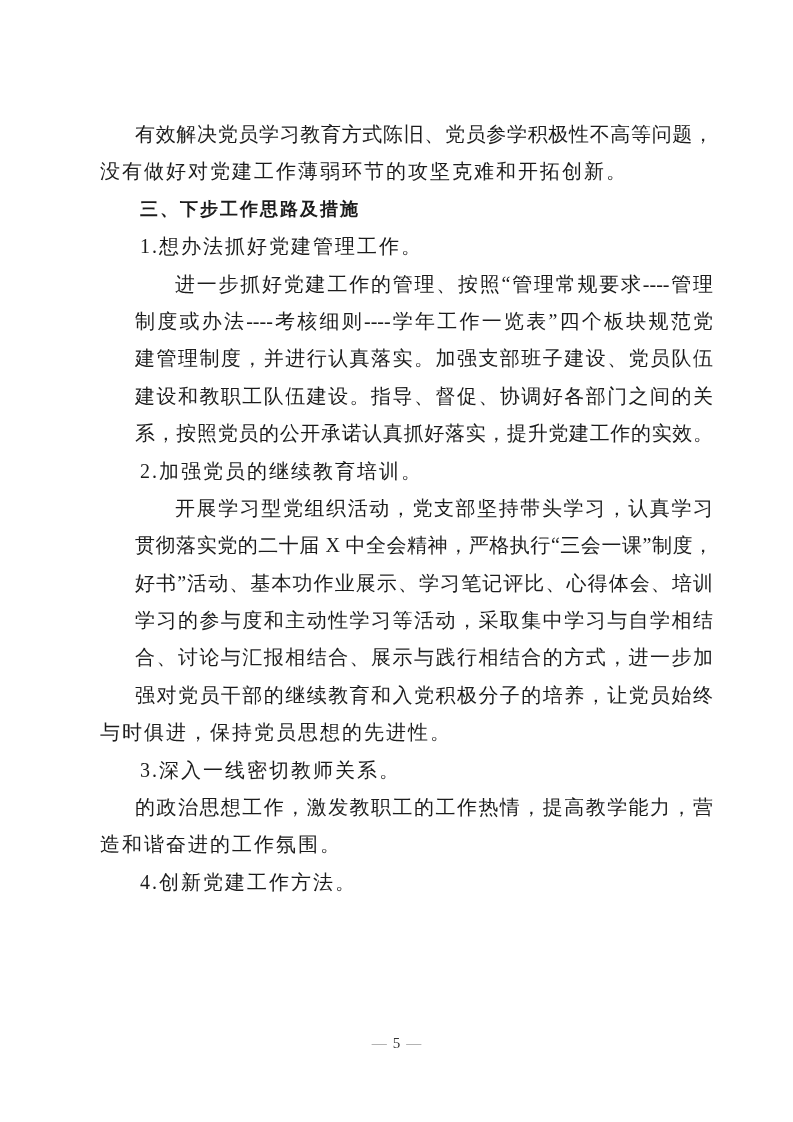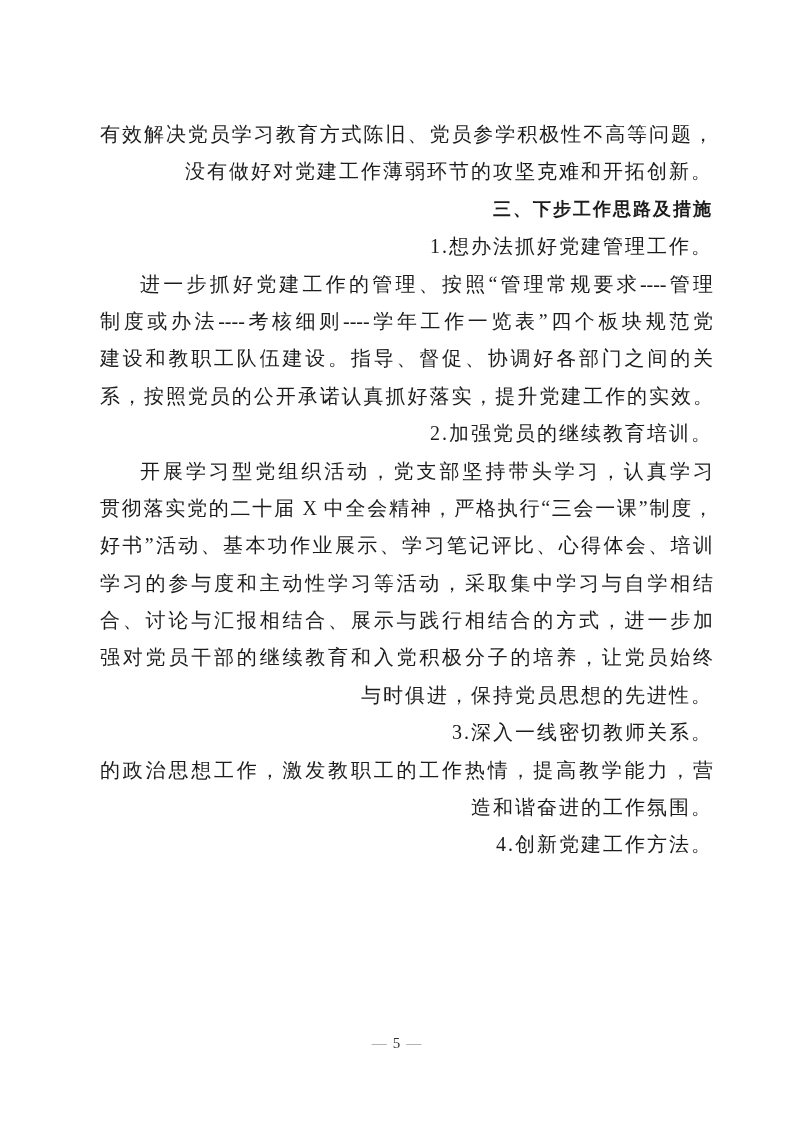--- a/index.html
+++ b/index.html
@@ -27,24 +27,25 @@
     line-height: 37.4px;
     font-size: 20px;
     overflow: hidden;
     white-space: normal;
   }
   
   .just {
     text-align: justify;
     text-align-last: justify;
     text-justify: inter-character;
+    margin-left: 35px;
   }
   
   .end {
-    text-align: right;
+    text-align: left;
     letter-spacing: 2px;
   }
   
   .ind {
     text-indent: 40px;
   }
   
   .head {
     font-weight: bold;
     font-family: "Liberation Sans", "DejaVu Sans", sans-serif;
@@ -72,20 +73,21 @@
 <body>
 
 <div class="page">
   <div class="content">
     <div class="line just">有效解决党员学习教育方式陈旧、党员参学积极性不高等问题，</div>
     <div class="line end">没有做好对党建工作薄弱环节的攻坚克难和开拓创新。</div>
     <div class="line end ind head">三、下步工作思路及措施</div>
     <div class="line end ind">1.想办法抓好党建管理工作。</div>
     <div class="line just ind">进一步抓好党建工作的管理、按照“管理常规要求----管理</div>
     <div class="line just">制度或办法----考核细则----学年工作一览表”四个板块规范党</div>
+    <div class="line just">建管理制度，并进行认真落实。加强支部班子建设、党员队伍</div>
     <div class="line just">建设和教职工队伍建设。指导、督促、协调好各部门之间的关</div>
     <div class="line just">系，按照党员的公开承诺认真抓好落实，提升党建工作的实效。</div>
     <div class="line end ind">2.加强党员的继续教育培训。</div>
     <div class="line just ind">开展学习型党组织活动，党支部坚持带头学习，认真学习</div>
     <div class="line just">贯彻落实党的二十届 X 中全会精神，严格执行“三会一课”制度，</div>
     <div class="line just">好书”活动、基本功作业展示、学习笔记评比、心得体会、培训</div>
     <div class="line just">学习的参与度和主动性学习等活动，采取集中学习与自学相结</div>
     <div class="line just">合、讨论与汇报相结合、展示与践行相结合的方式，进一步加</div>
     <div class="line just">强对党员干部的继续教育和入党积极分子的培养，让党员始终</div>
     <div class="line end">与时俱进，保持党员思想的先进性。</div>

